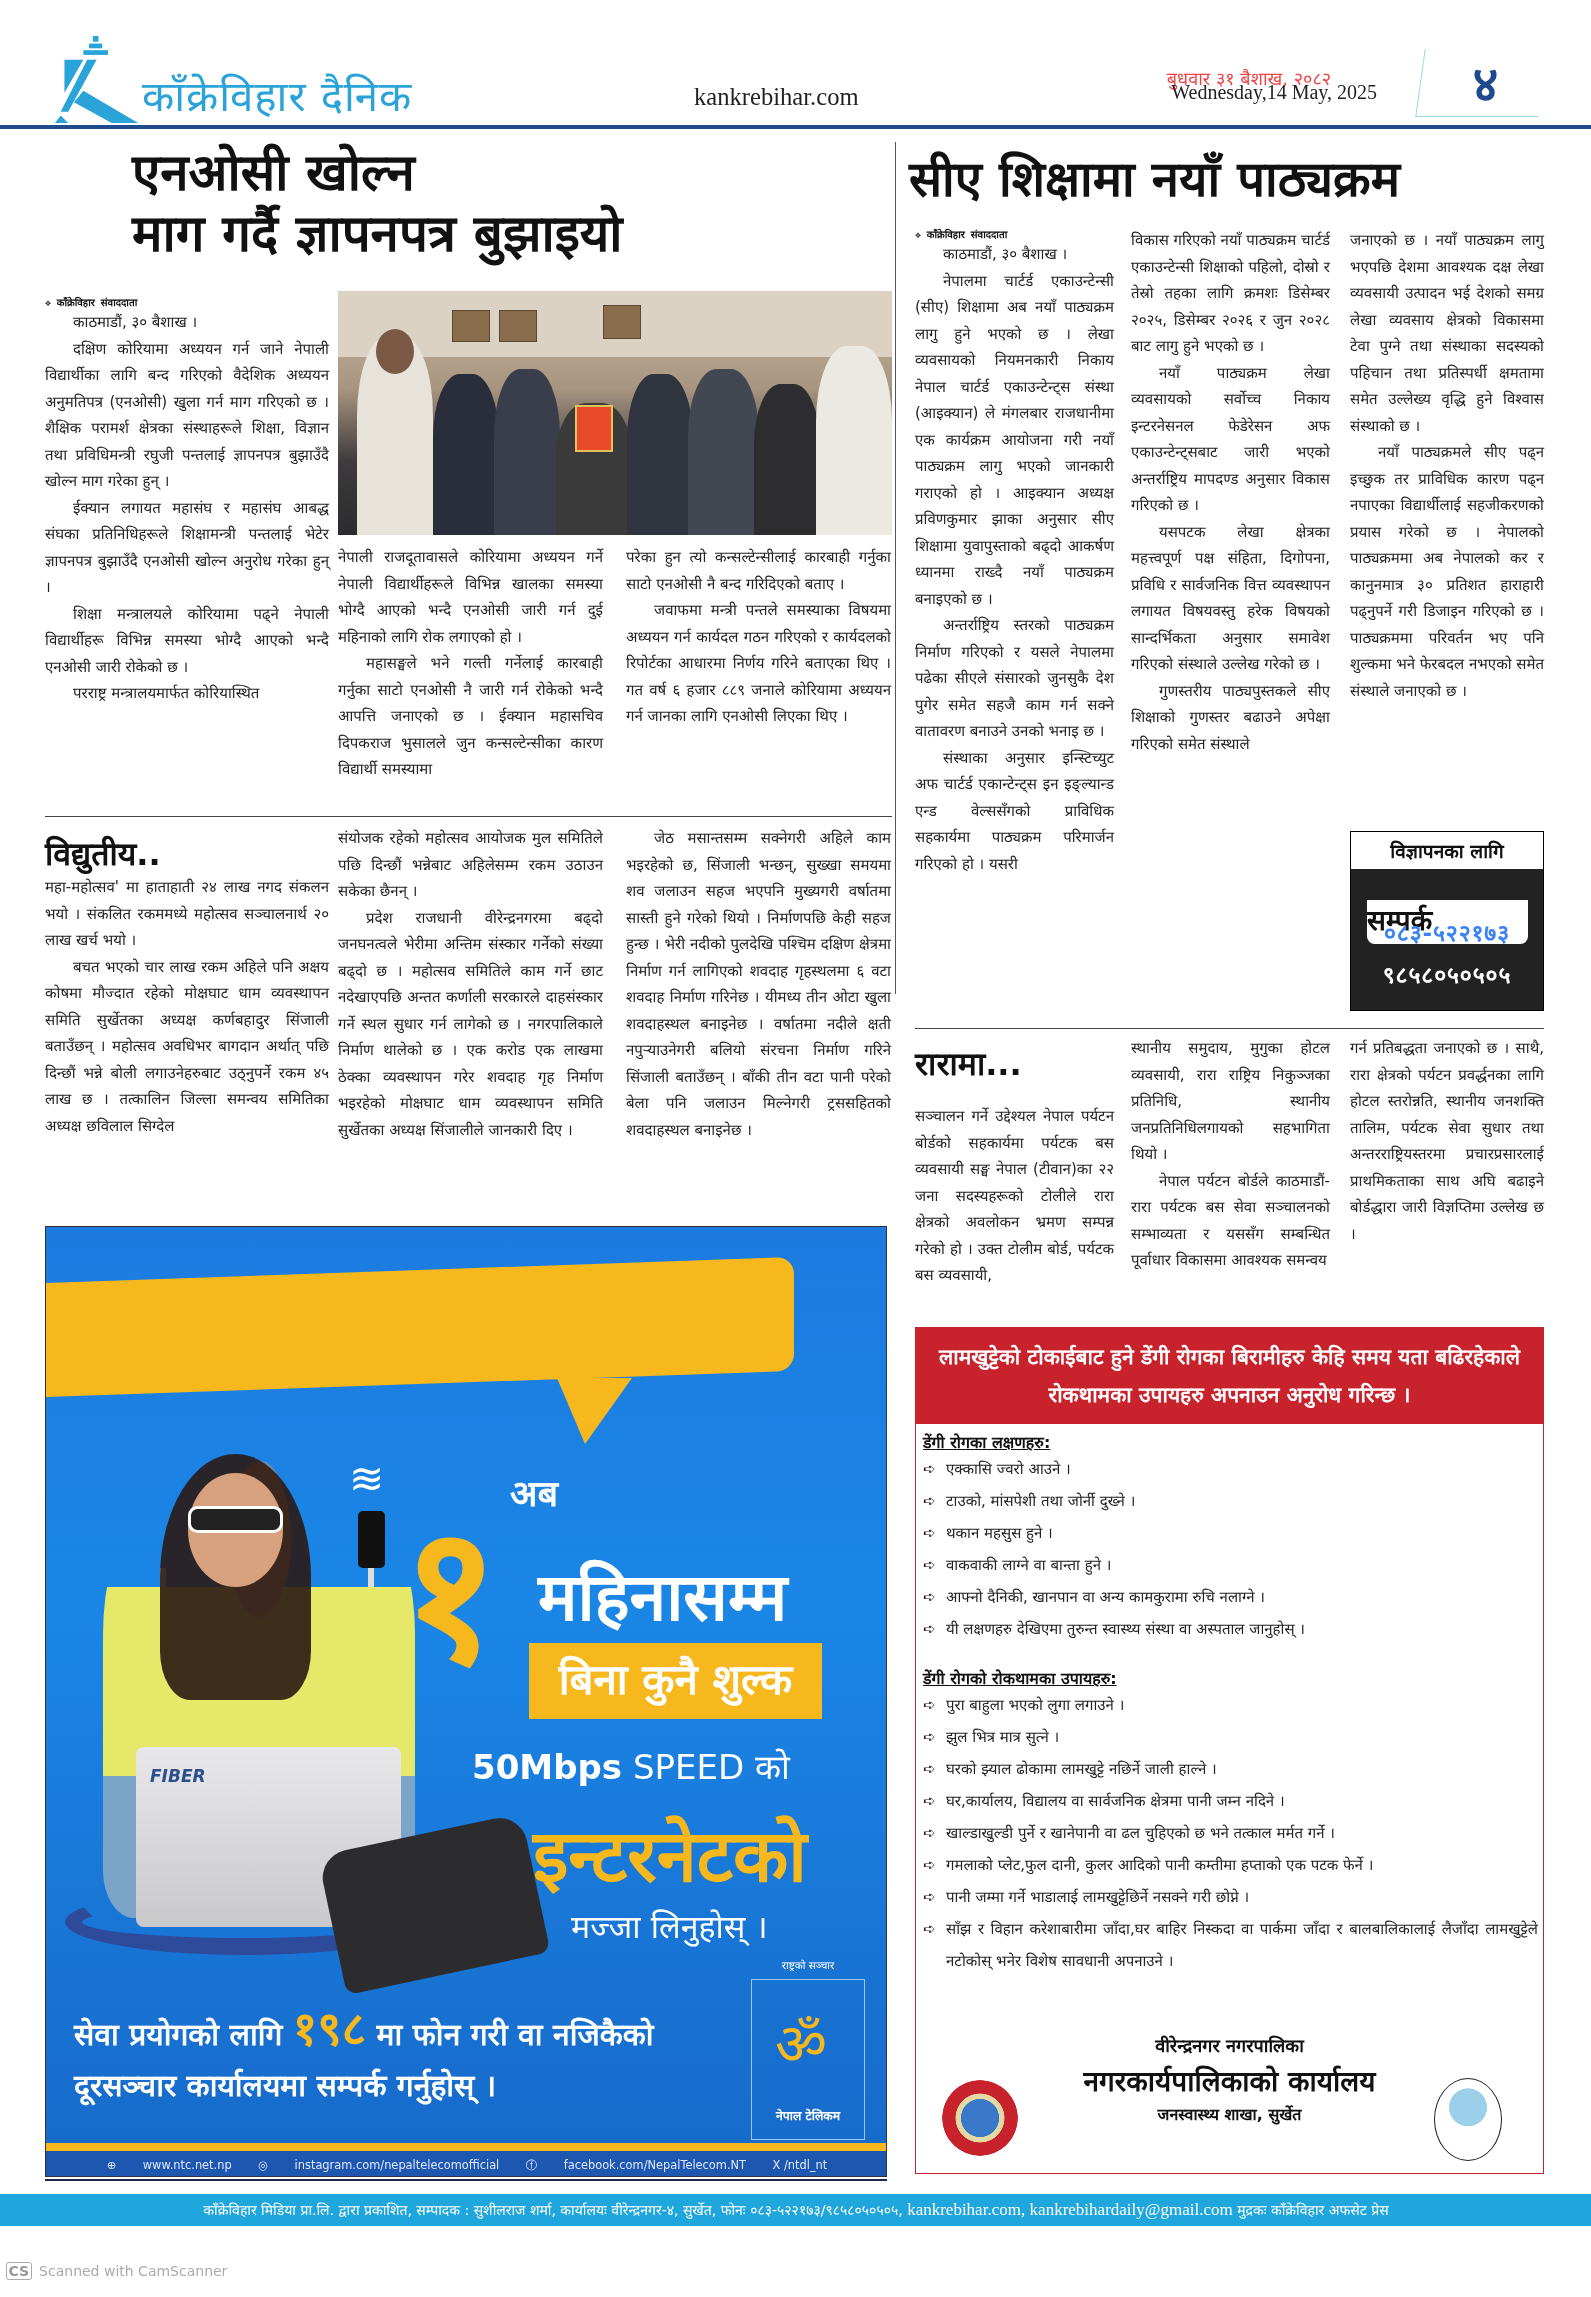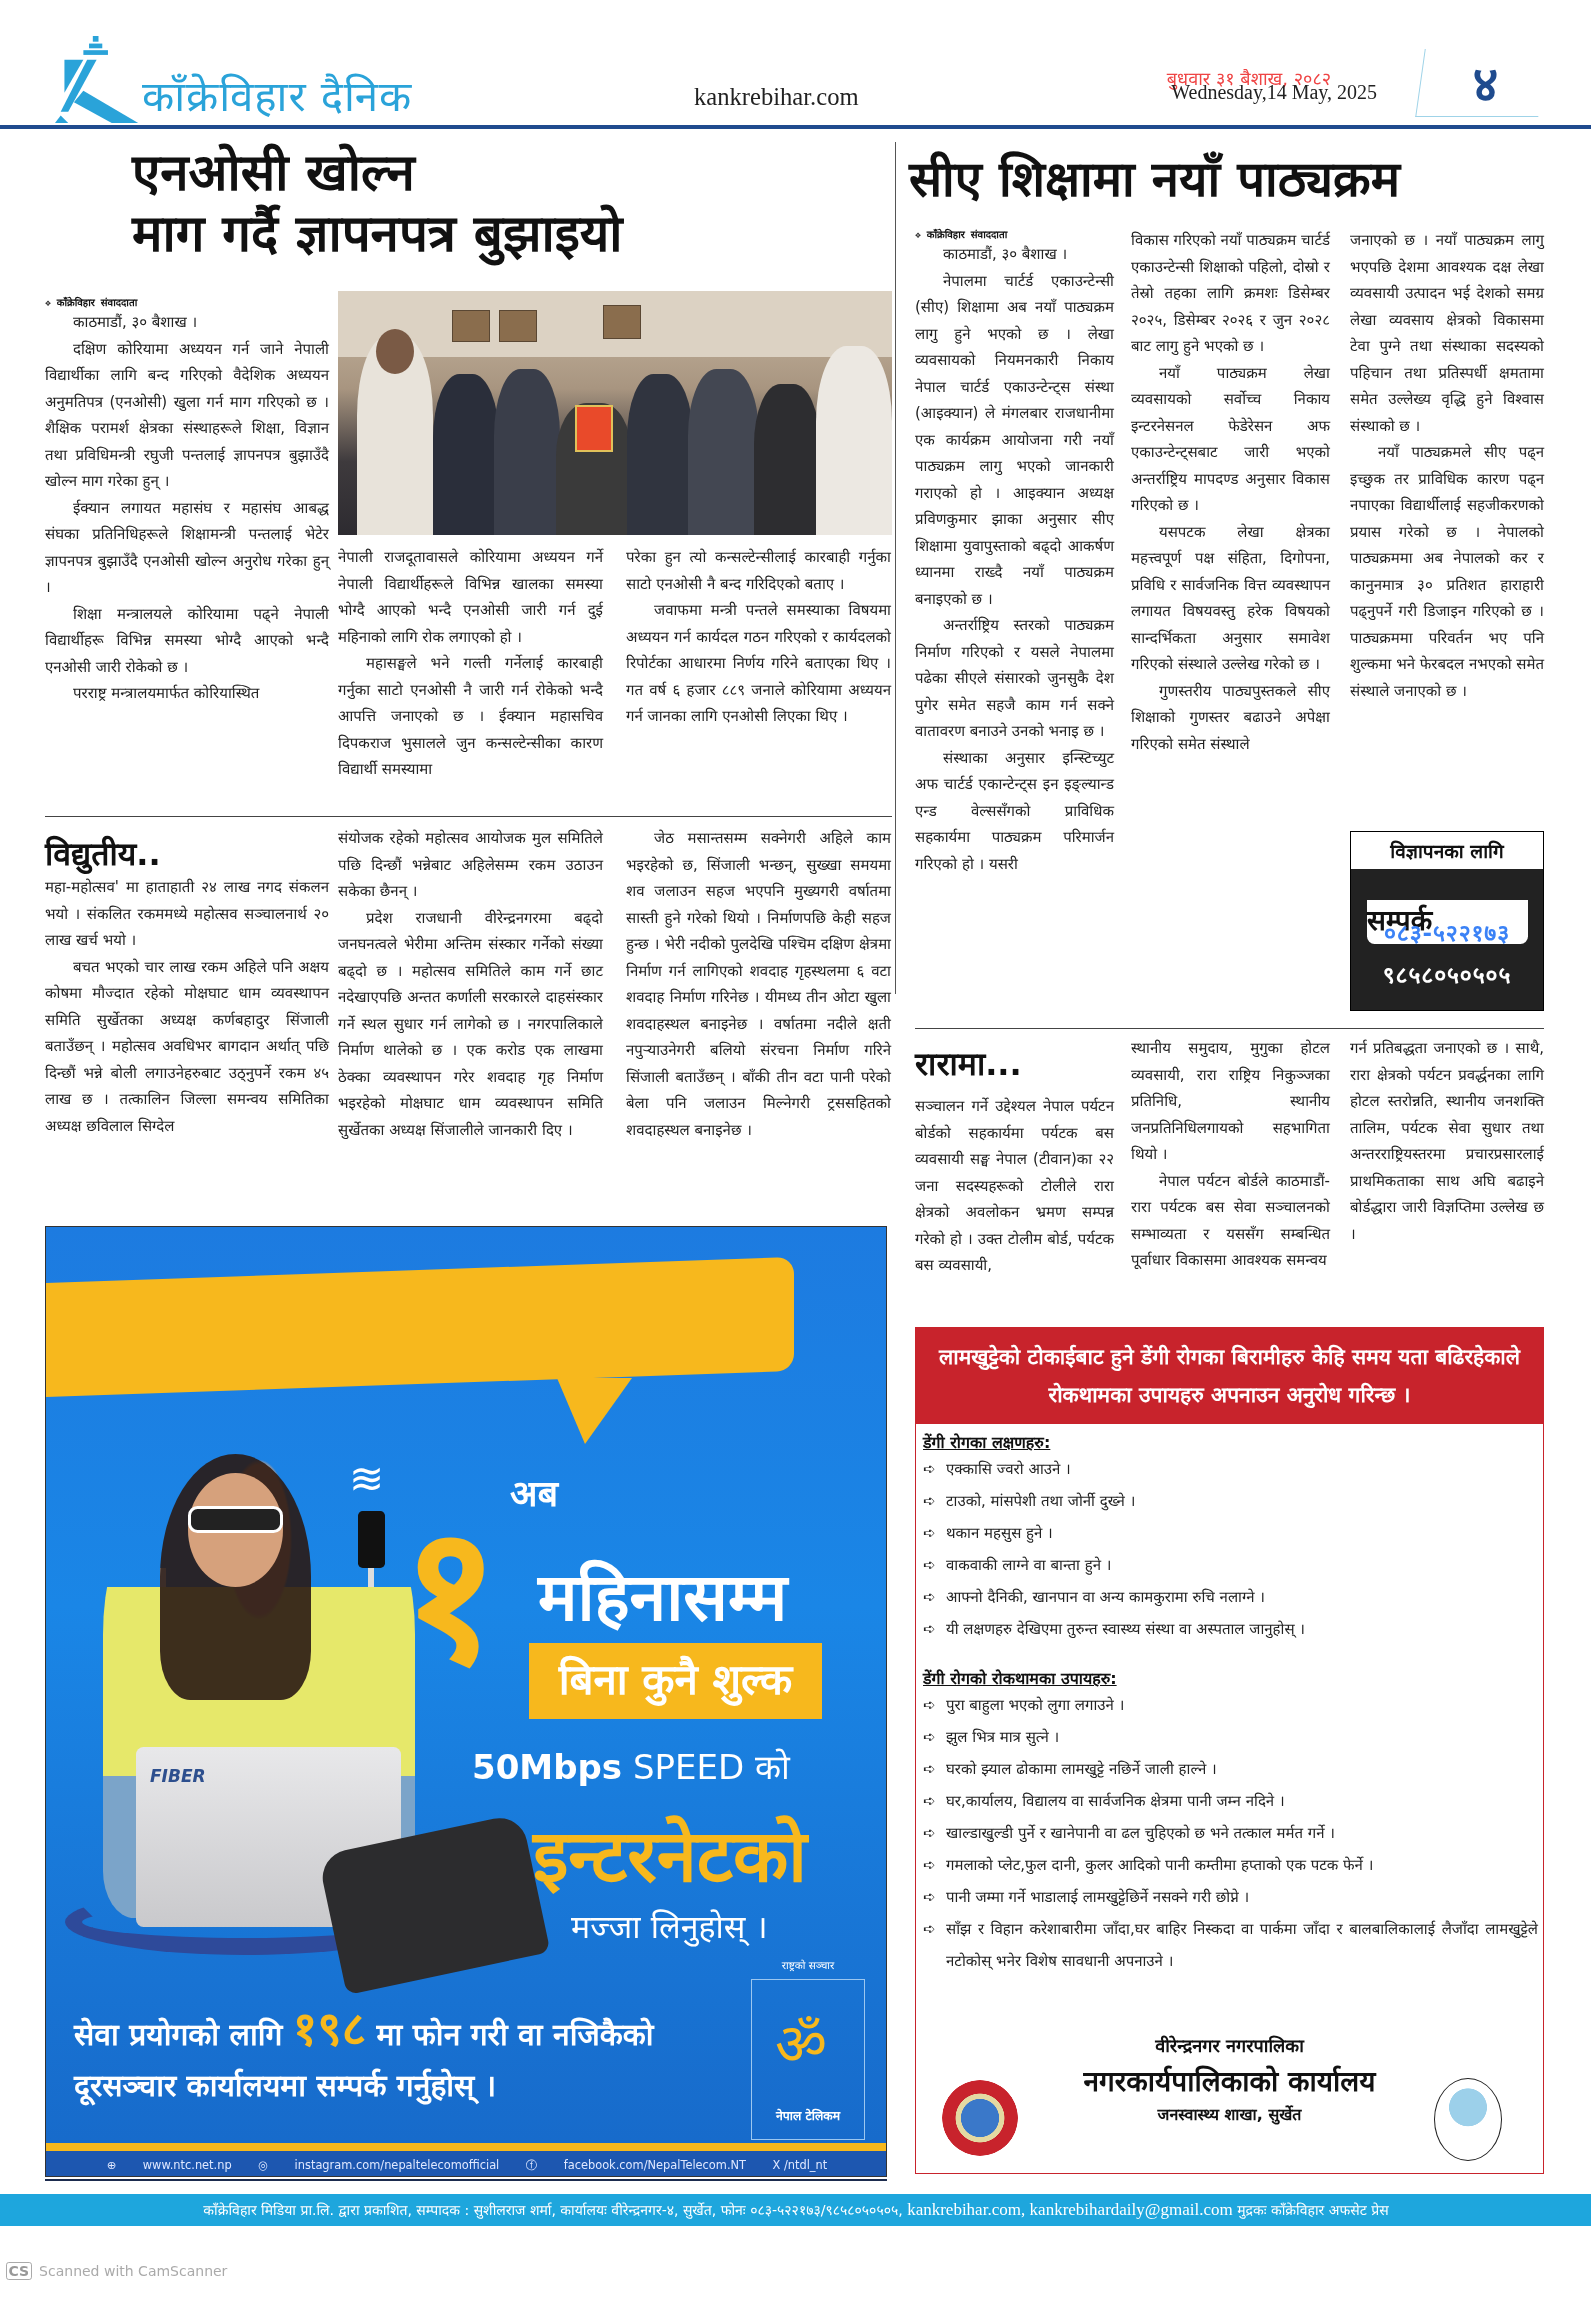--- a/index.html
+++ b/index.html
@@ -197,21 +197,21 @@
 <div class="abs" id="ad-contact"></div>
 <div class="abs" id="ad-contact-top">विज्ञापनका लागि</div>
 <div class="abs" id="ad-contact-tab">सम्पर्क</div>
 <div class="abs" id="ad-contact-phone1">०८३-५२२१७३</div>
 <div class="abs" id="ad-contact-phone2">९८५८०५०५०५</div>
 
 <div class="abs hr-line" style="left:915px;top:1028px;width:629px"></div>
 
 <div class="abs" style="left:915px;top:1041px;width:199px">
   <div class="jump-head">रारामा...</div>
-  <div class="article" style="margin-top:9px">
+  <div class="article" style="margin-top:19px">
     <p class="noindent">सञ्चालन गर्ने उद्देश्यल नेपाल पर्यटन बोर्डको सहकार्यमा पर्यटक बस व्यवसायी सङ्घ नेपाल (टीवान)का २२ जना सदस्यहरूको टोलीले रारा क्षेत्रको अवलोकन भ्रमण सम्पन्न गरेको हो । उक्त टोलीम बोर्ड, पर्यटक बस व्यवसायी,</p>
   </div>
 </div>
 <div class="abs article" style="left:1131px;top:1035px;width:199px">
   <p class="noindent">स्थानीय समुदाय, मुगुका होटल व्यवसायी, रारा राष्ट्रिय निकुञ्जका प्रतिनिधि, स्थानीय जनप्रतिनिधिलगायको सहभागिता थियो ।</p>
   <p>नेपाल पर्यटन बोर्डले काठमाडौं-रारा पर्यटक बस सेवा सञ्चालनको सम्भाव्यता र यससँग सम्बन्धित पूर्वाधार विकासमा आवश्यक समन्वय</p>
 </div>
 <div class="abs article" style="left:1350px;top:1035px;width:194px">
   <p class="noindent">गर्न प्रतिबद्धता जनाएको छ । साथै, रारा क्षेत्रको पर्यटन प्रवर्द्धनका लागि होटल स्तरोन्नति, स्थानीय जनशक्ति तालिम, पर्यटक सेवा सुधार तथा अन्तरराष्ट्रियस्तरमा प्रचारप्रसारलाई प्राथमिकताका साथ अघि बढाइने बोर्डद्धारा जारी विज्ञप्तिमा उल्लेख छ ।</p>
 </div>

